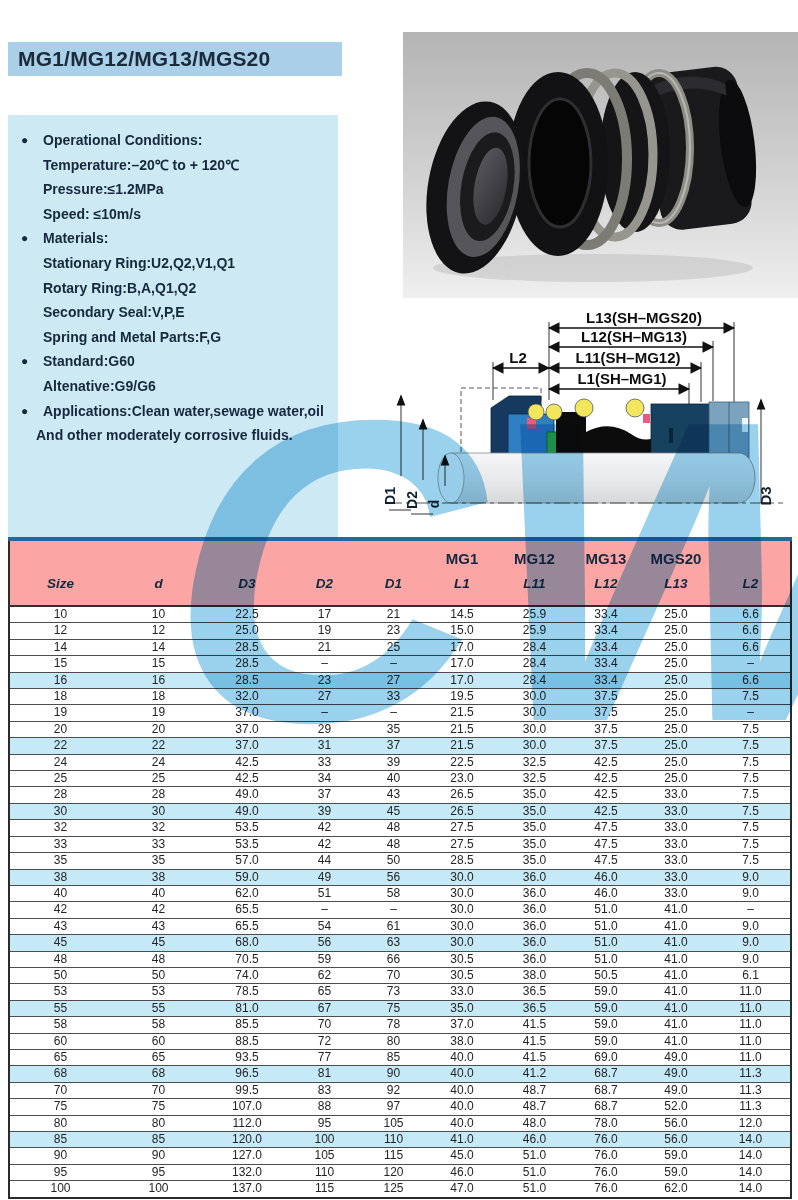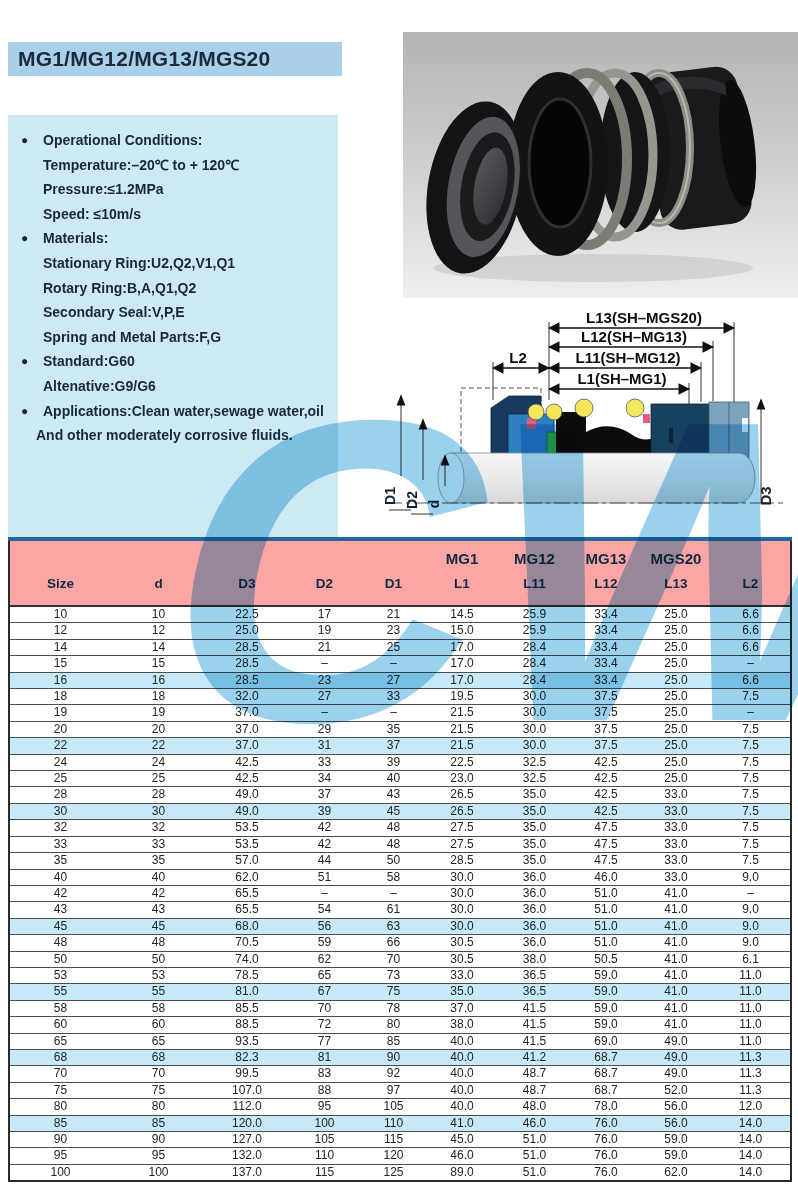--- a/index.html
+++ b/index.html
@@ -20,21 +20,21 @@
   .photo{position:absolute;left:403px;top:30px;width:395px;height:268px;}
   .diagram{position:absolute;left:351px;top:300px;width:453px;height:240px;}
 
   .watermark{position:absolute;left:170px;top:350px;width:628px;height:400px;
              mix-blend-mode:multiply;opacity:.5;pointer-events:none;z-index:5;}
 
   table.seal-table{position:absolute;left:8px;top:537px;width:782px;border-collapse:collapse;
                    table-layout:fixed;border:2px solid #2b2b2b;border-top:4px solid #23689c;}
   .seal-table thead th{background:#fca5a5;color:#0f2a40;font-weight:bold;padding:0;}
   .seal-table thead tr.grp th{height:26px;font-size:15px;vertical-align:bottom;}
-  .seal-table thead tr.cols th{height:33px;font-size:13.5px;vertical-align:middle;padding-bottom:5px;}
+  .seal-table thead tr.cols th{height:33px;font-size:13.5px;vertical-align:middle;padding-bottom:5px;font-style:italic;}
   .seal-table tbody td{font-size:12px;color:#242424;text-align:center;height:15.4px;
                        line-height:15.4px;padding:0;border-top:1px solid #4d4d4d;
                        background:#fff;white-space:nowrap;}
   .seal-table tbody tr:first-child td{border-top:2px solid #303030;}
   .seal-table tbody tr.hl td{background:#c6e9f7;}
 </style>
 </head>
 <body>
 
 <div class="page">
@@ -414,20 +414,32 @@
           <td>35</td>
           <td>57.0</td>
           <td>44</td>
           <td>50</td>
           <td>28.5</td>
           <td>35.0</td>
           <td>47.5</td>
           <td>33.0</td>
           <td>7.5</td>
         </tr>
+        <tr class="hl">
+          <td>38</td>
+          <td>38</td>
+          <td>59.0</td>
+          <td>49</td>
+          <td>56</td>
+          <td>30.0</td>
+          <td>36.0</td>
+          <td>46.0</td>
+          <td>33.0</td>
+          <td>9.0</td>
+        </tr>
         <tr>
           <td>40</td>
           <td>40</td>
           <td>62.0</td>
           <td>51</td>
           <td>58</td>
           <td>30.0</td>
           <td>36.0</td>
           <td>46.0</td>
           <td>33.0</td>
@@ -549,21 +561,21 @@
           <td>85</td>
           <td>40.0</td>
           <td>41.5</td>
           <td>69.0</td>
           <td>49.0</td>
           <td>11.0</td>
         </tr>
         <tr class="hl">
           <td>68</td>
           <td>68</td>
-          <td>82.3</td>
+          <td>96.5</td>
           <td>81</td>
           <td>90</td>
           <td>40.0</td>
           <td>41.2</td>
           <td>68.7</td>
           <td>49.0</td>
           <td>11.3</td>
         </tr>
         <tr>
           <td>70</td>
@@ -636,21 +648,21 @@
           <td>76.0</td>
           <td>59.0</td>
           <td>14.0</td>
         </tr>
         <tr>
           <td>100</td>
           <td>100</td>
           <td>137.0</td>
           <td>115</td>
           <td>125</td>
-          <td>89.0</td>
+          <td>47.0</td>
           <td>51.0</td>
           <td>76.0</td>
           <td>62.0</td>
           <td>14.0</td>
         </tr>
       </tbody>
   </table>
 
   <div class="watermark">
     <svg width="628" height="400" viewBox="0 0 628 400">

